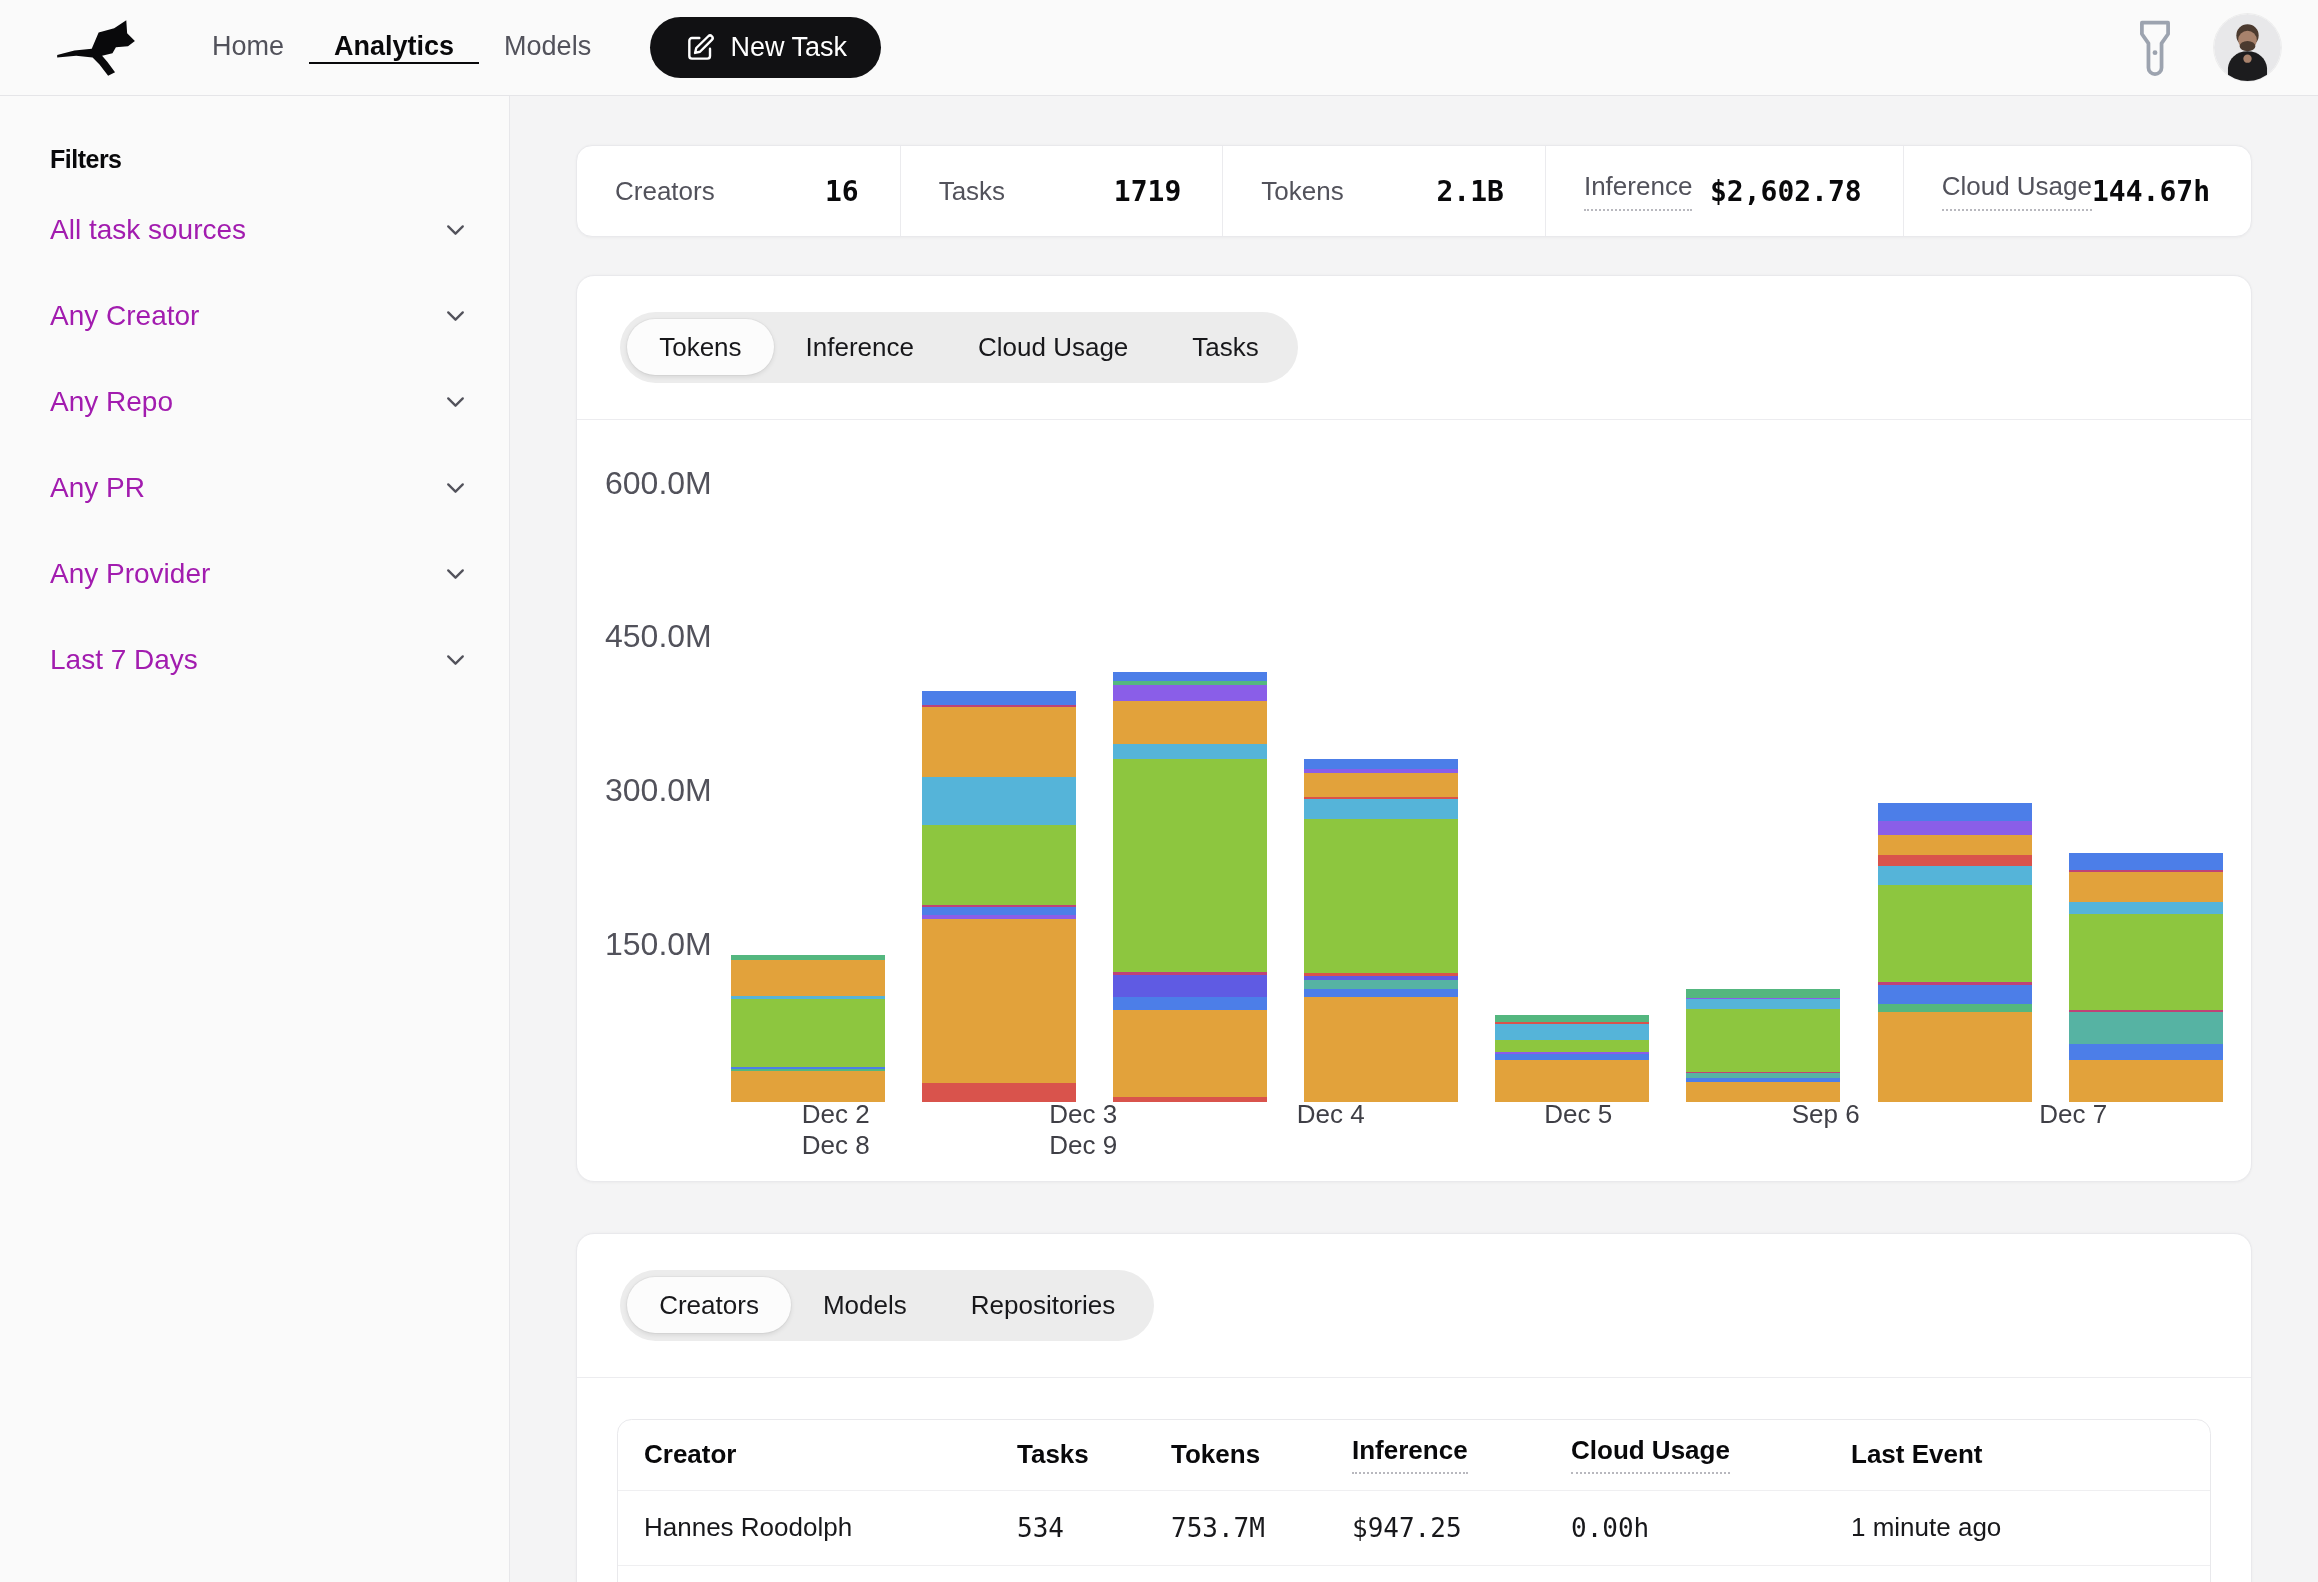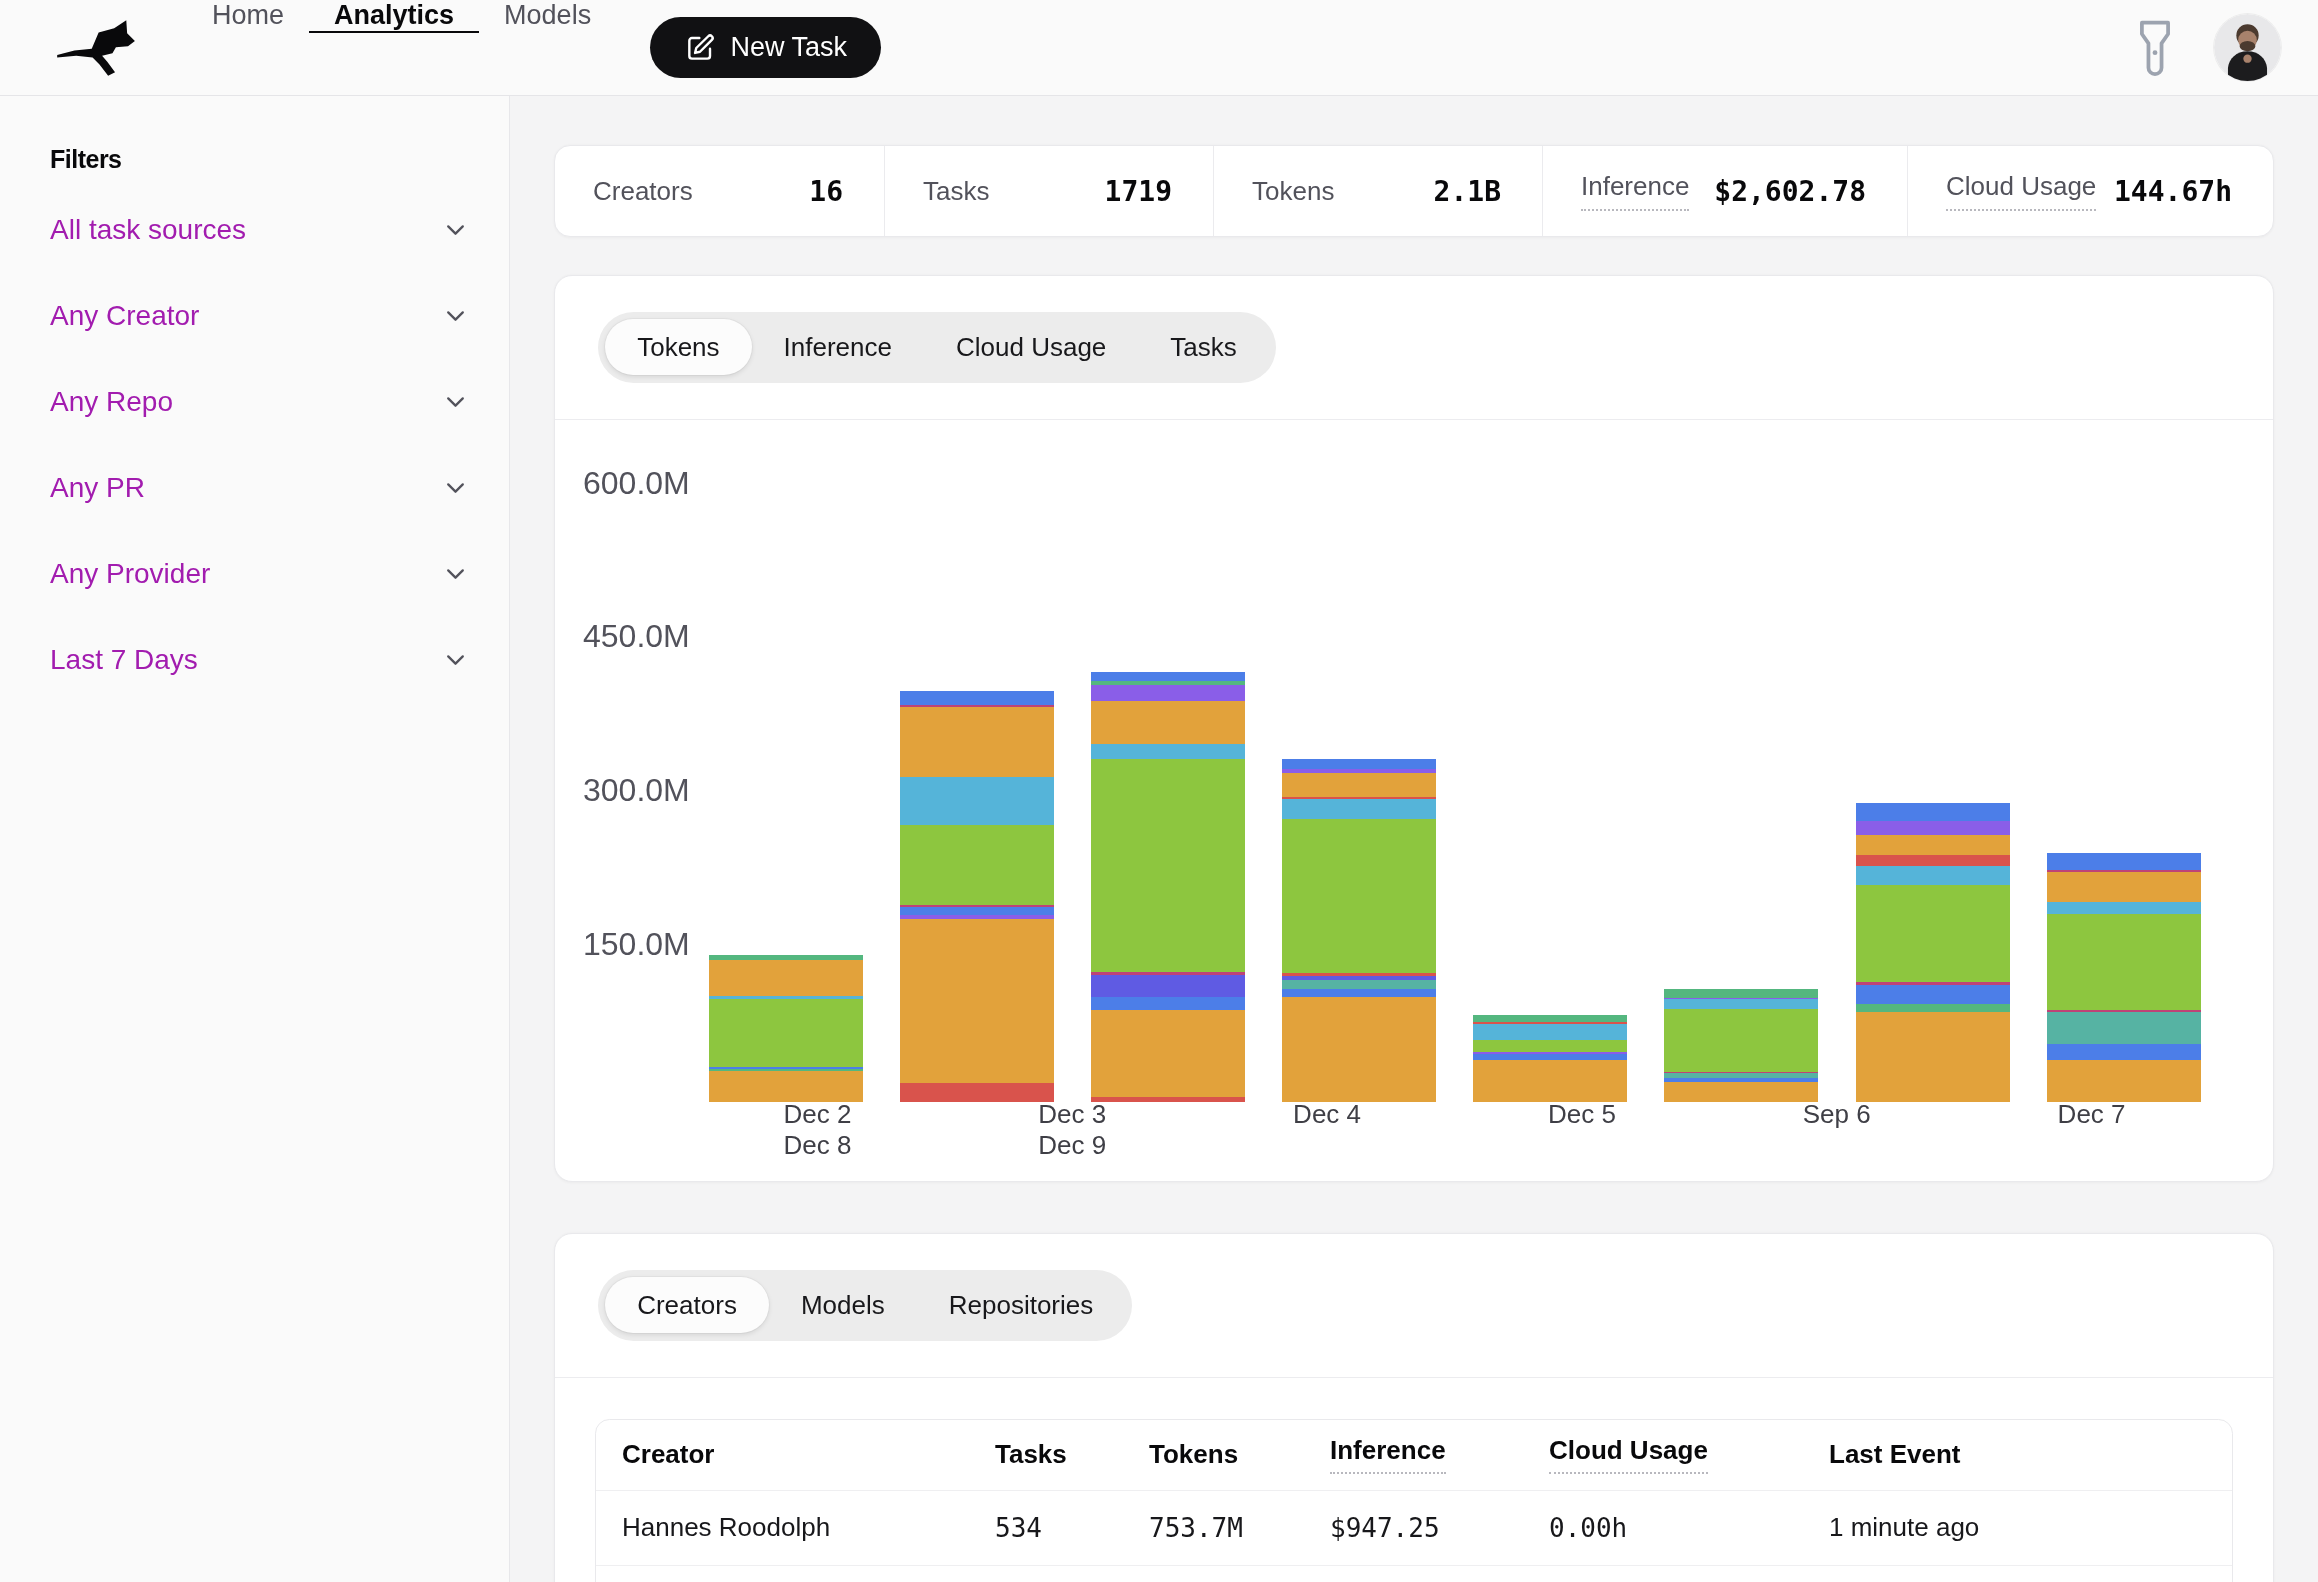--- a/index.html
+++ b/index.html
@@ -4,42 +4,42 @@
 <style>
   html,body{margin:0;padding:0;width:2319px;height:1582px;overflow:hidden;
     font-family:"Liberation Sans","DejaVu Sans",sans-serif;background:#F4F4F5;color:#0A0A0A;}
   #app{position:relative;width:2319px;height:1582px;}
   .mono{font-family:"DejaVu Sans Mono",monospace;}
 
   
   .topnav{position:absolute;top:0;left:0;right:0;height:95px;background:#FAFAFA;
     border-bottom:0.9px solid #E5E5E8;display:flex;align-items:stretch;z-index:5;}
   .logo{width:99px;margin-left:52px;display:flex;align-items:center;cursor:pointer;}
-  .navlinks{display:flex;align-items:flex-start;margin-left:36px;}
+  .navlinks{display:flex;align-items:center;margin-left:36px;}
   .navlink{display:flex;align-items:center;padding:0 25px;font-size:27px;color:#52525B;
     cursor:pointer;border-bottom:2.7px solid transparent;}
   .navlink.active{color:#09090B;font-weight:600;border-bottom-color:#09090B;}
   .newtask{display:flex;align-items:center;gap:14.4px;align-self:center;margin-left:34px;
     background:#111113;color:#fff;border:none;border-radius:32px;height:61px;padding:0 34px;
     font-size:27px;font-family:inherit;cursor:pointer;}
   .nav-right{margin-left:auto;display:flex;align-items:center;gap:40px;margin-right:38px;}
   .torch{background:none;border:none;padding:0;cursor:pointer;display:flex;}
   .avatar{width:67px;height:67px;border-radius:50%;overflow:hidden;cursor:pointer;
     box-shadow:0 0 0 0.9px rgba(0,0,0,.06);}
 
   
   .sidebar{position:absolute;top:95px;left:0;bottom:0;width:509px;background:#FAFAFA;
     border-right:0.9px solid #E7E7EA;}
   .sidebar h2{margin:50px 0 12.6px 50px;font-size:25px;letter-spacing:-0.5px;color:#09090B;}
   .filter-row{height:86px;margin:0 41px 0 50px;display:flex;align-items:center;
     justify-content:space-between;cursor:pointer;}
   .filter-row span{font-size:28px;color:#a21caf;}
 
   
-  .main{position:absolute;top:95px;left:509px;right:0;bottom:0;padding:0 45px;}
+  .main{position:absolute;top:95px;left:509px;right:0;bottom:0;padding:0 67px;}
   .card{background:#fff;border:0.9px solid #E9E9EC;border-radius:18px;
     box-shadow:0 0.9px 2.7px rgba(0,0,0,.04);}
 
   
   .stats-card{margin-top:50px;height:90px;display:flex;background:#fff;
     border:0.9px solid #E9E9EC;border-radius:16px;box-shadow:0 0.9px 2.7px rgba(0,0,0,.04);overflow:hidden;}
   .stat-cell{display:flex;align-items:center;justify-content:space-between;
     padding:0 41px 0 38px;border-left:0.9px solid #EBEBEE;box-sizing:border-box;}
   .stat-cell:first-child{border-left:none;}
   .stat-label{font-size:26px;color:#52525B;white-space:nowrap;}

